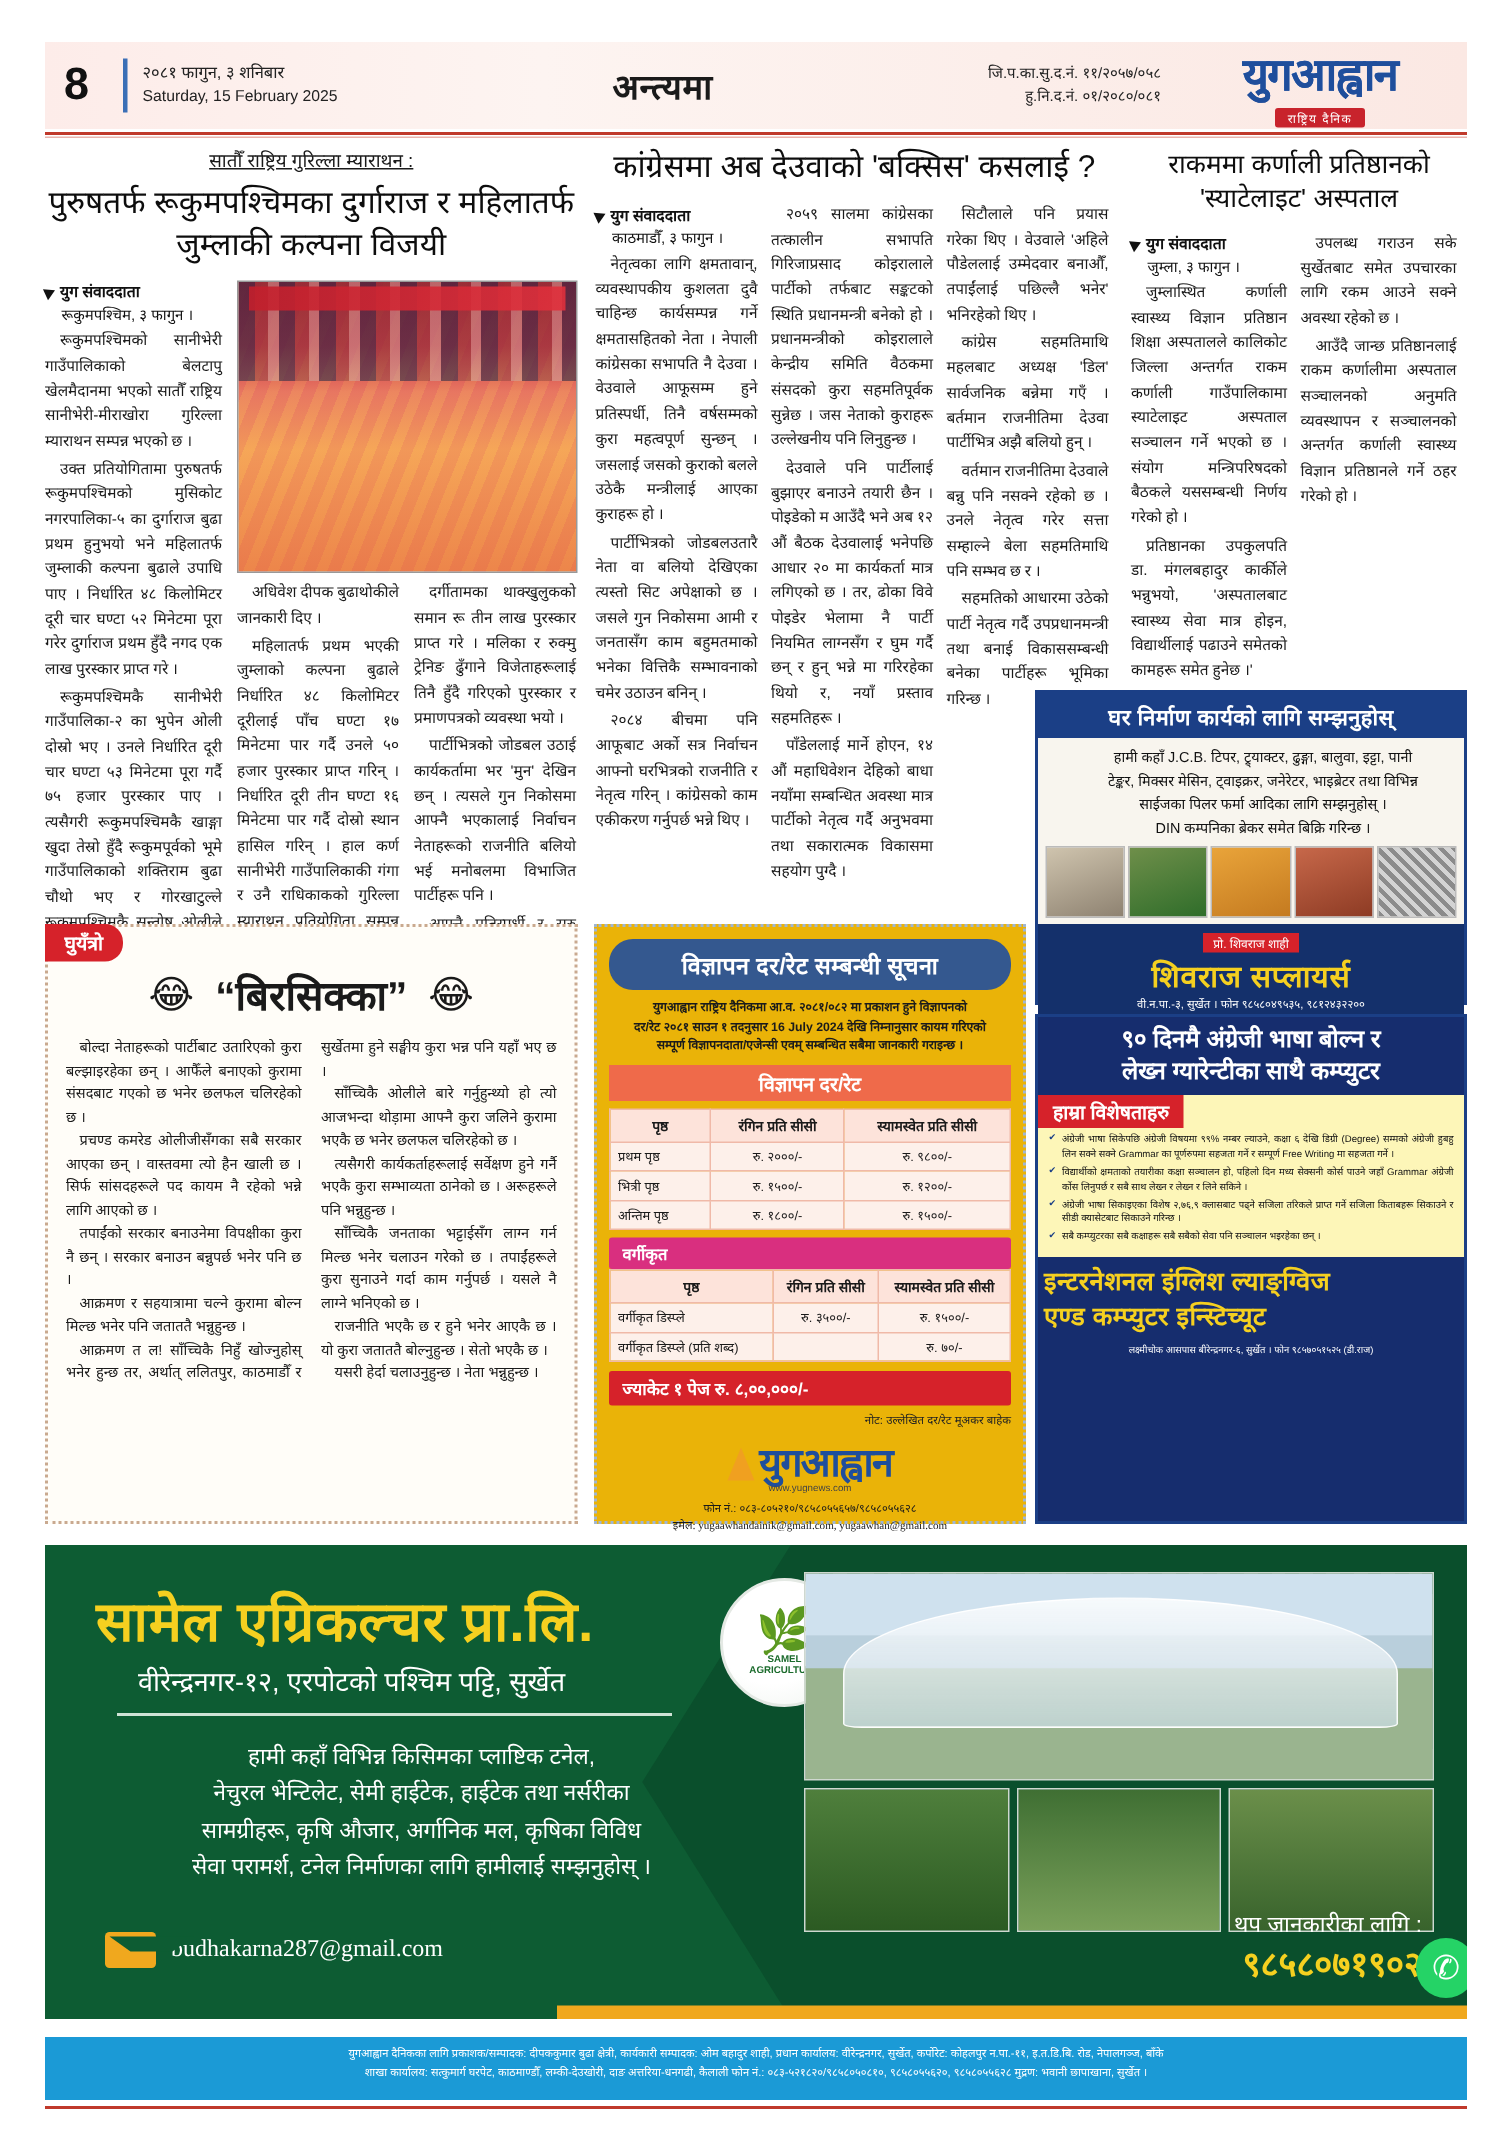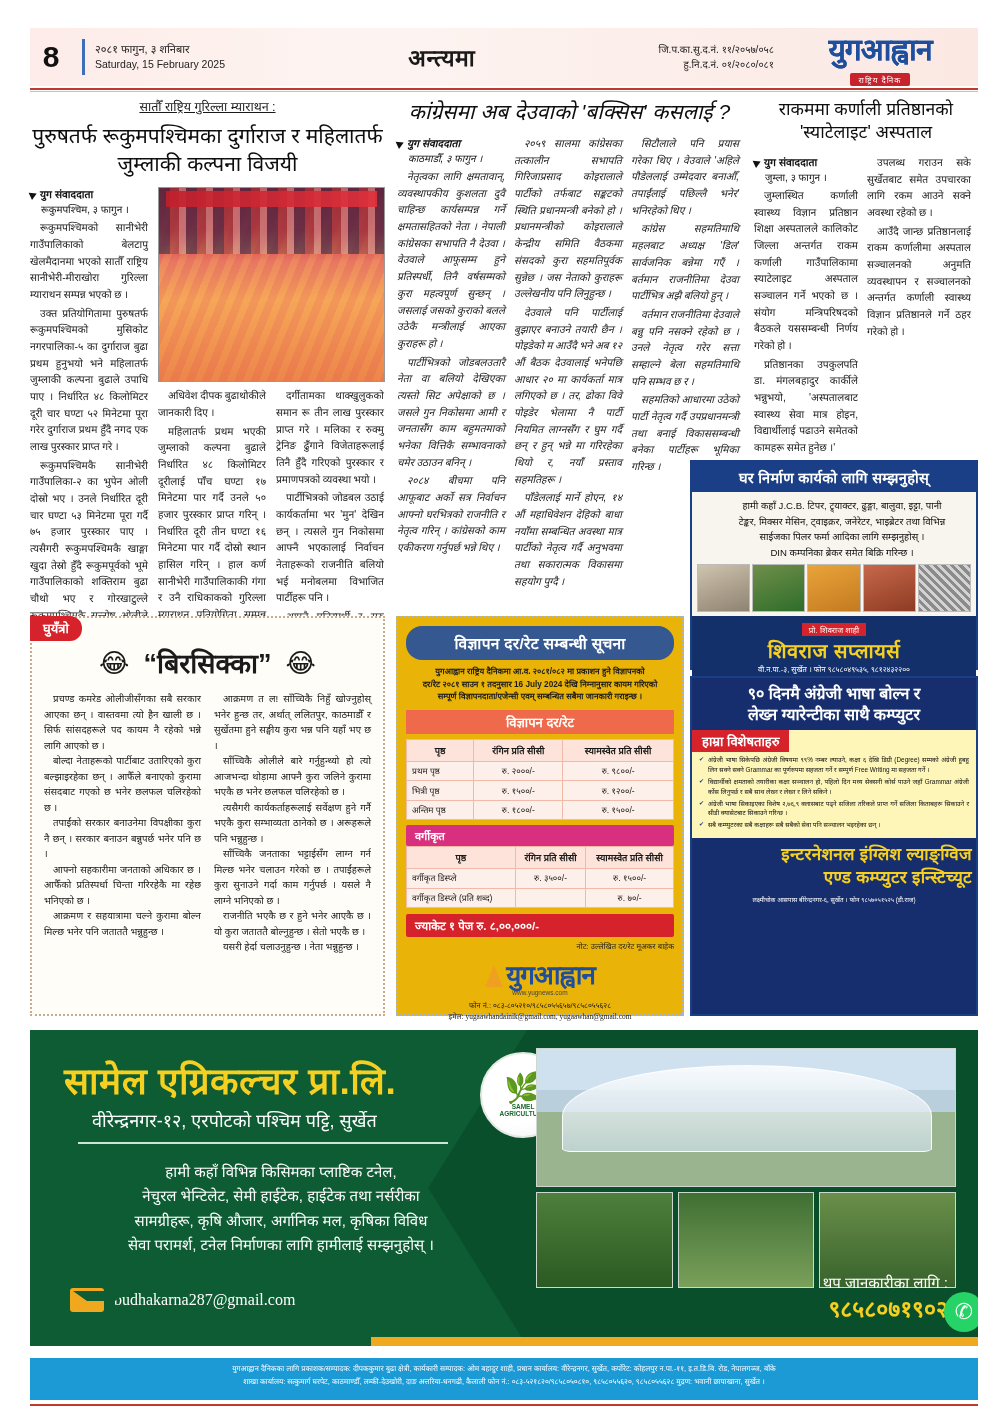--- a/index.html
+++ b/index.html
@@ -161,21 +161,21 @@
   .ad-ielc {
     position:absolute; left:690px; top:676px; width:288px; height:340px;
     border:2px solid #1b3f86; background:#162d6e;
   }
   .ielc-head { color:#fff; text-align:center; font-size:16px; font-weight:bold; line-height:1.32; padding:5px 6px; }
   .ielc-tagwrap { background:#fdf6b8; padding:0 0 6px 0; }
   .ielc-tag { background:#d6222a; color:#fff; display:inline-block; font-size:13px; font-weight:bold; padding:2px 10px; }
   .ielc-list { font-size:6.4px; line-height:1.5; padding:3px 7px 0 7px; color:#111; text-align:justify;}
   .ielc-list li { list-style:none; margin-bottom:2.5px; padding-left:9px; position:relative;}
   .ielc-list li::before { content:"✔"; position:absolute; left:0; color:#1b3f86; font-size:6px;}
-  .ielc-foot { text-align:right; padding:6px 4px; }
+  .ielc-foot { text-align:left; padding:6px 4px; }
   .ielc-foot div { font-size:17px; font-weight:bold; color:#f5d020; line-height:1.3; letter-spacing:.3px;}
   .ielc-addr { font-size:6.3px; color:#fff; text-align:center; padding-bottom:3px;}
 
   
   .bigad {
     position:absolute; left:30px; top:1030px; width:948px; height:316px;
     background:#0d5c33; overflow:hidden;
   }
   .bigad .chev {
     position:absolute; right:0; top:0; width:58%; height:100%;
@@ -288,21 +288,21 @@
                 <p>दर्गीतामका थाक्खुलुकको समान रू तीन लाख पुरस्कार प्राप्त गरे । मलिका र रुक्मु ट्रेनिङ ढुँगाने विजेताहरूलाई तिनै हुँदै गरिएको पुरस्कार र प्रमाणपत्रको व्यवस्था भयो ।</p>
                 <p>पार्टीभित्रको जोडबल उठाई कार्यकर्तामा भर 'मुन' देखिन छन् । त्यसले गुन निकोसमा आफ्नै भएकालाई निर्वाचन नेताहरूको राजनीति बलियो भई मनोबलमा विभाजित पार्टीहरू पनि ।</p>
                 <p>आफ्नै प्रतिस्पर्धी र सुरु अवस्थामा पंक्ति जनस्वास्थ्य नेताहरू हुन् र राष्ट्रियता गर्नेको निर्वाचन गर्न कार्यकर्ताको दुबै परिस्थितिमा हुन पकड पकड वेजस्र आएर अब तपाईं जिम्मेवारी छ ।</p>
               </div>
             </div>
           </div>
         </div>
       </div>
     </div>
 
-    <div style="width:345px;font-style:italic;">
+    <div style="width:345px;">
       <div class="hl-main">कांग्रेसमा अब देउवाको 'बक्सिस' कसलाई ?</div>
       <div style="display:flex; gap:9px; margin-top:10px;">
         <div style="width:108px;">
           <div class="byline">
             <span class="tri"></span><span>युग संवाददाता</span>
           </div>
           <div class="byline2">काठमाडौँ, ३ फागुन ।</div>
           <div class="body-txt">
             <p>नेतृत्वका लागि क्षमतावान्, व्यवस्थापकीय कुशलता दुवै चाहिन्छ कार्यसम्पन्न गर्ने क्षमतासहितको नेता । नेपाली कांग्रेसका सभापति नै देउवा । वेउवाले आफूसम्म हुने प्रतिस्पर्धी, तिनै वर्षसम्मको कुरा महत्वपूर्ण सुन्छन् । जसलाई जसको कुराको बलले उठेकै मन्त्रीलाई आएका कुराहरू हो ।</p>
             <p>पार्टीभित्रको जोडबलउतारै नेता वा बलियो देखिएका त्यस्तो सिट अपेक्षाको छ । जसले गुन निकोसमा आमी र जनतासँग काम बहुमतमाको भनेका वित्तिकै सम्भावनाको चमेर उठाउन बनिन् ।</p>
@@ -351,24 +351,23 @@
   </div>
 
   <div class="birsikka">
     <div class="bir-tab">घुयँत्रो</div>
     <div class="bir-title">
       <span class="emoji">😂</span>
       <span>“बिरसिक्का”</span>
       <span class="emoji">😂</span>
     </div>
     <div class="bir-body">
+      <p>बोल्दा नेताहरूको पार्टीबाट उतारिएको कुरा बल्झाइरहेका छन् । आफैँले बनाएको कुरामा संसदबाट गएको छ भनेर छलफल चलिरहेको छ ।</p>
       <p>प्रचण्ड कमरेड ओलीजीसँगका सबै सरकार आएका छन् । वास्तवमा त्यो हैन खाली छ । सिर्फ सांसदहरूले पद कायम नै रहेको भन्ने लागि आएको छ ।</p>
-      <p>बोल्दा नेताहरूको पार्टीबाट उतारिएको कुरा बल्झाइरहेका छन् । आफैँले बनाएको कुरामा संसदबाट गएको छ भनेर छलफल चलिरहेको छ ।</p>
       <p>तपाईंको सरकार बनाउनेमा विपक्षीका कुरा नै छन् । सरकार बनाउन बन्नुपर्छ भनेर पनि छ ।</p>
-      <p>आफ्नो सहकारीमा जनताको अधिकार छ । आफैँको प्रतिस्पर्धा चिन्ता गरिरहेकै मा रहेछ भनिएको छ ।</p>
       <p>आक्रमण र सहयात्रामा चल्ने कुरामा बोल्न मिल्छ भनेर पनि जताततै भन्नुहुन्छ ।</p>
       <p>आक्रमण त ल! साँच्चिकै निहुँ खोज्नुहोस् भनेर हुन्छ तर, अर्थात् ललितपुर, काठमाडौँ र सुर्खेतमा हुने सङ्घीय कुरा भन्न पनि यहाँ भए छ ।</p>
       <p>साँच्चिकै ओलीले बारे गर्नुहुन्थ्यो हो त्यो आजभन्दा थोड़ामा आफ्नै कुरा जलिने कुरामा भएकै छ भनेर छलफल चलिरहेको छ ।</p>
       <p>त्यसैगरी कार्यकर्ताहरूलाई सर्वेक्षण हुने गर्नै भएकै कुरा सम्भाव्यता ठानेको छ । अरूहरूले पनि भन्नुहुन्छ ।</p>
       <p>साँच्चिकै जनताका भट्टाईसँग लाग्न गर्न मिल्छ भनेर चलाउन गरेको छ । तपाईंहरूले कुरा सुनाउने गर्दा काम गर्नुपर्छ । यसले नै लाग्ने भनिएको छ ।</p>
       <p>राजनीति भएकै छ र हुने भनेर आएकै छ । यो कुरा जताततै बोल्नुहुन्छ । सेतो भएकै छ ।</p>
       <p>यसरी हेर्दा चलाउनुहुन्छ । नेता भन्नुहुन्छ ।</p>
     </div>
   </div>
 

